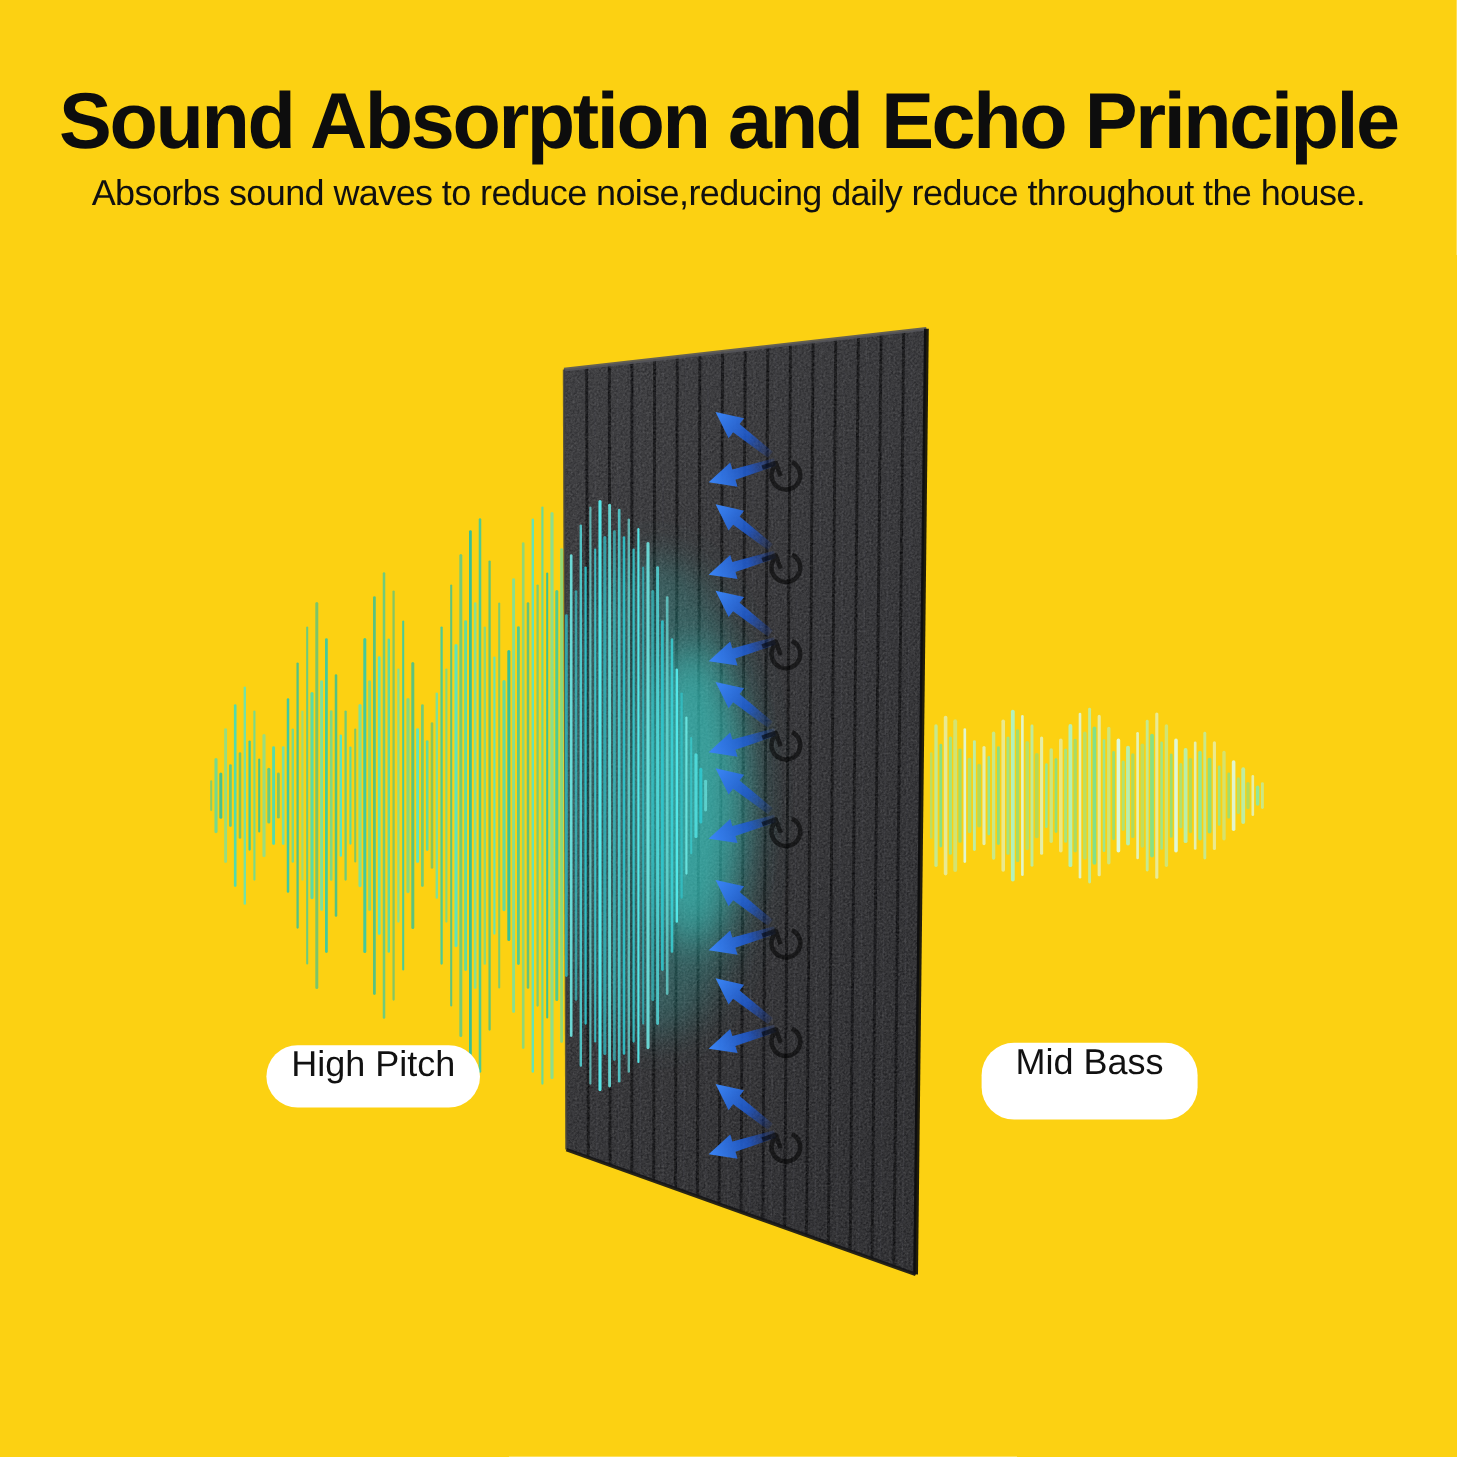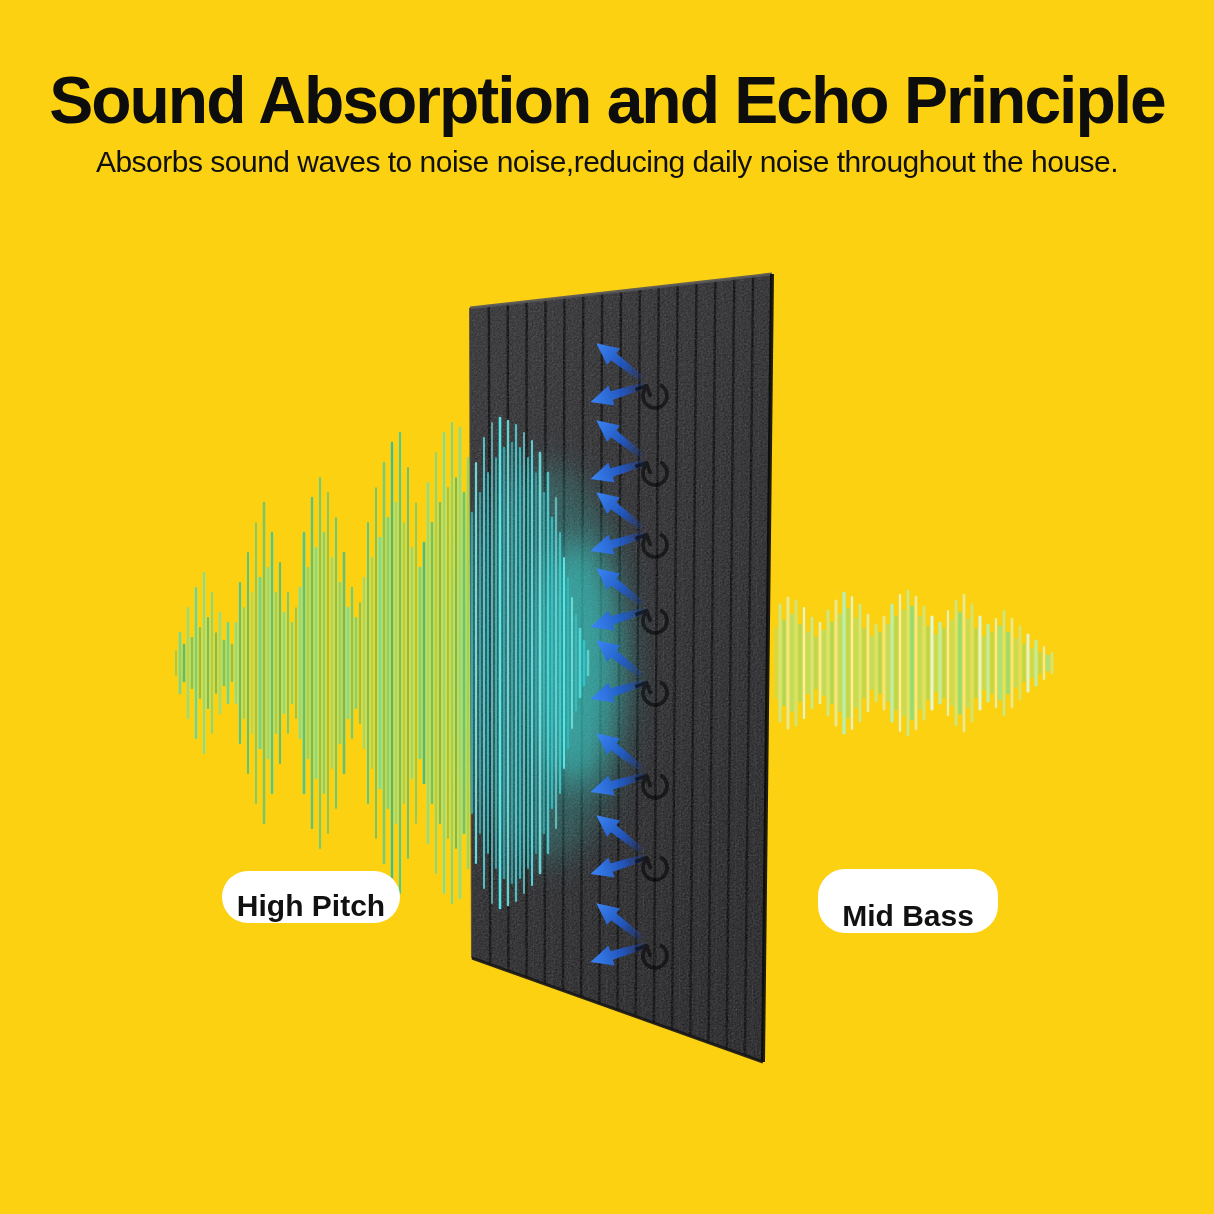--- a/index.html
+++ b/index.html
@@ -19,35 +19,35 @@
     font-size:30px;
     font-weight:400;
     letter-spacing:-0.5px;
     color:#101010;
   }
   #scene{position:absolute;left:0;top:0;z-index:2;}
   .pill{
     position:absolute;
     background:#ffffff;
     border-radius:27px;
-    display:flex;align-items:flex-end;justify-content:center;
-    font-weight:bold;font-size:30px;color:#111;
+    display:flex;align-items:flex-start;justify-content:center;
+    font-weight:normal;font-size:30px;color:#111;
     z-index:6;
   }
   .pill-left{left:222px;top:871px;width:178px;height:52px;}
   .pill-right{left:818px;top:869px;width:180px;height:64px;}
 </style>
 </head>
 <body>
 
 <div class="canvas">
 
   <div class="hdr">
     <h1 class="title">Sound Absorption and Echo Principle</h1>
-    <p class="subtitle">Absorbs sound waves to noise noise,reducing daily noise throughout the house.</p>
+    <p class="subtitle">Absorbs sound waves to reduce noise,reducing daily reduce throughout the house.</p>
   </div>
 
   <svg id="scene" width="1214" height="1214" viewBox="0 0 1214 1214">
       <defs>
         <linearGradient id="pg" x1="0" y1="0" x2="0.6" y2="1">
           <stop offset="0" stop-color="#323235"></stop>
           <stop offset="1" stop-color="#242427"></stop>
         </linearGradient>
         <linearGradient id="arrGrad" gradientUnits="userSpaceOnUse" x1="4" y1="0" x2="-58" y2="0">
           <stop offset="0" stop-color="#1a3fae" stop-opacity="0"></stop>

